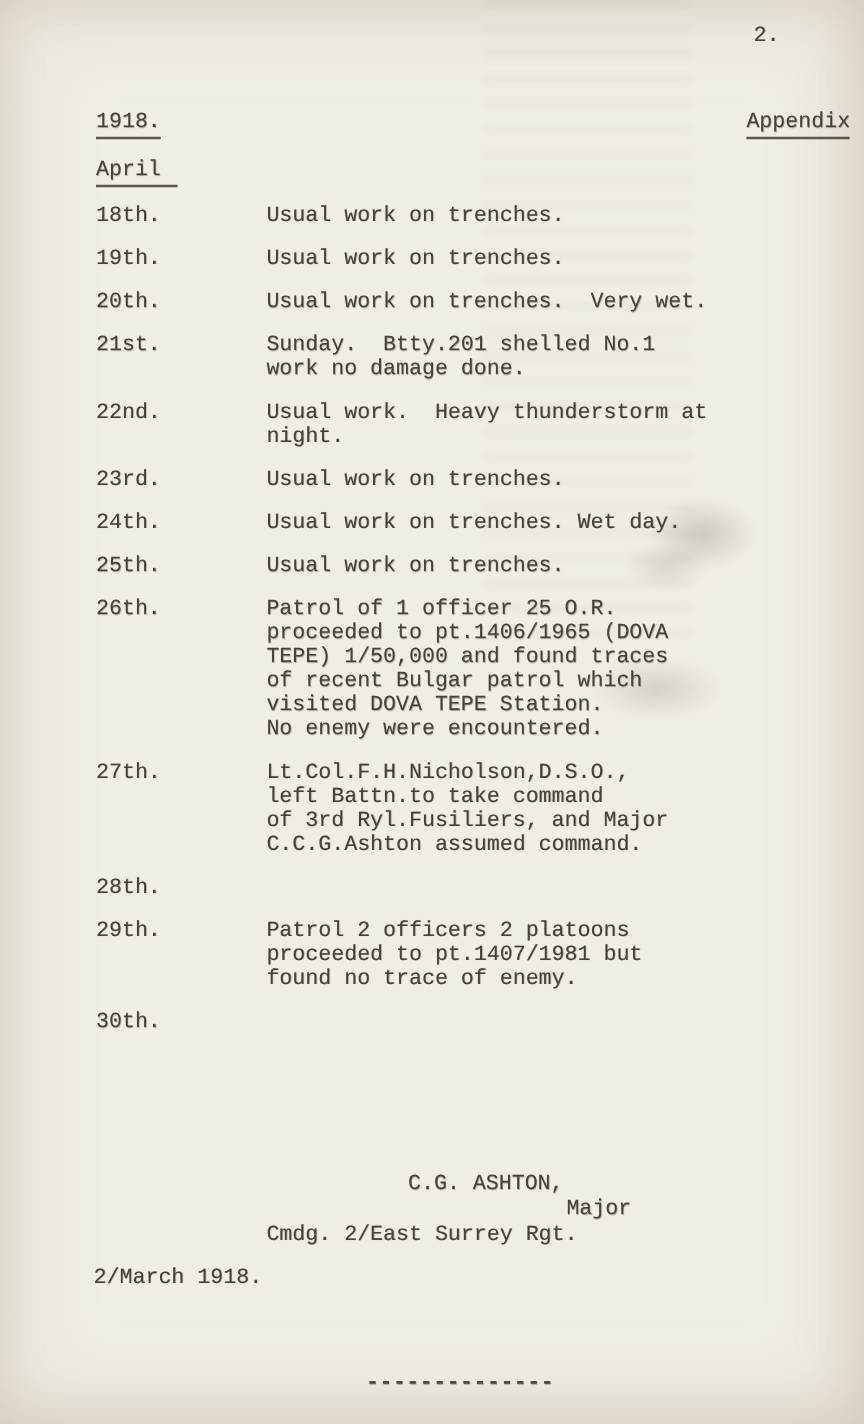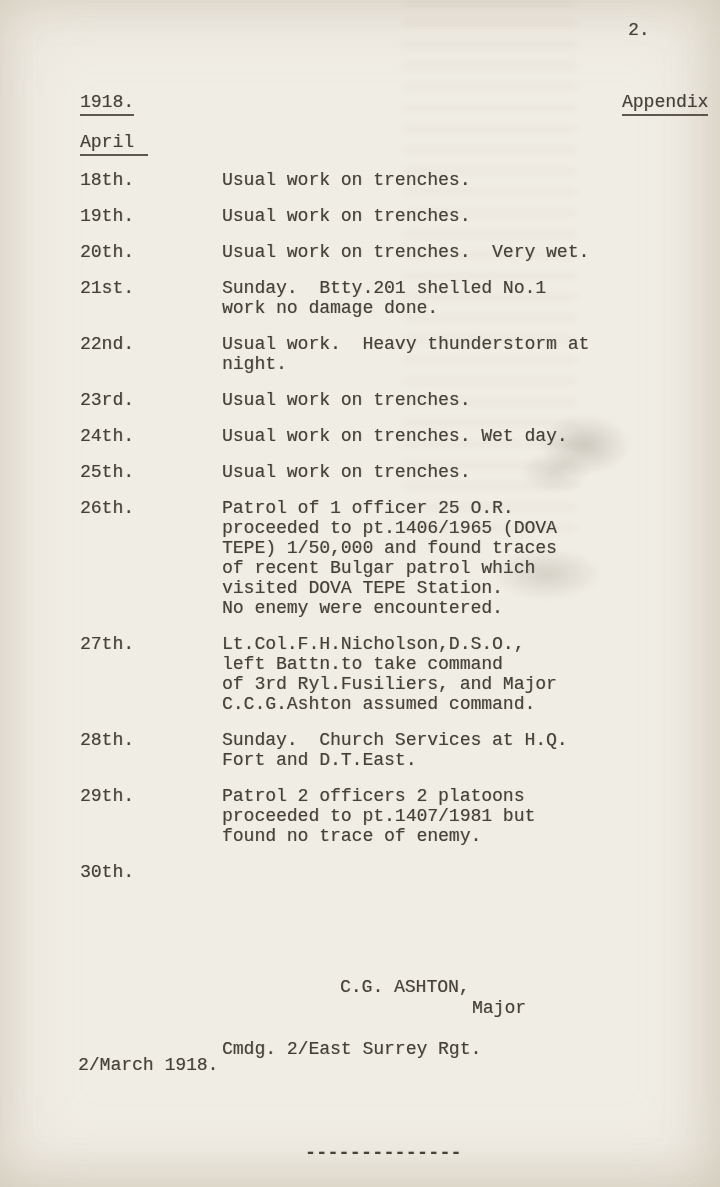--- a/index.html
+++ b/index.html
@@ -58,21 +58,21 @@
   .u-ext { padding-right: 14px; }
 
   .entries { position: absolute; left: 0; top: 170px; right: 0; }
   .entry { display: flex; margin-bottom: 16px; line-height: 20px; }
   .entry-date { margin-left: 80px; width: 142px; flex: none; }
   .entry-text { white-space: pre-wrap; }
 
   .signature { position: absolute; left: 222px; top: 977px; line-height: 21px; }
   .sig-name { margin-left: 118px; }
   .sig-rank { margin-left: 250px; }
-  .sig-command { margin-left: 0; margin-top: 20px; }
+  .sig-command { margin-left: 0; }
   .sig-date { position: absolute; left: 78px; top: 1055px; }
   .footer-divider {
     position: absolute; left: 305px; top: 1143px;
     font-weight: bold;
     letter-spacing: 0.4px;
   }
 </style>
 </head>
 <body>
 
@@ -153,22 +153,20 @@
   <div class="entry">
     <div class="entry-date">27th.</div>
     <div class="entry-text">Lt.Col.F.H.Nicholson,D.S.O.,
 left Battn.to take command
 of 3rd Ryl.Fusiliers, and Major
 C.C.G.Ashton assumed command.</div>
   </div>
 
   <div class="entry">
     <div class="entry-date">28th.</div>
-    <div class="entry-text">Sunday.  Church Services at H.Q.
-Fort and D.T.East.</div>
   </div>
 
   <div class="entry">
     <div class="entry-date">29th.</div>
     <div class="entry-text">Patrol 2 officers 2 platoons
 proceeded to pt.1407/1981 but
 found no trace of enemy.</div>
   </div>
 
   <div class="entry">

